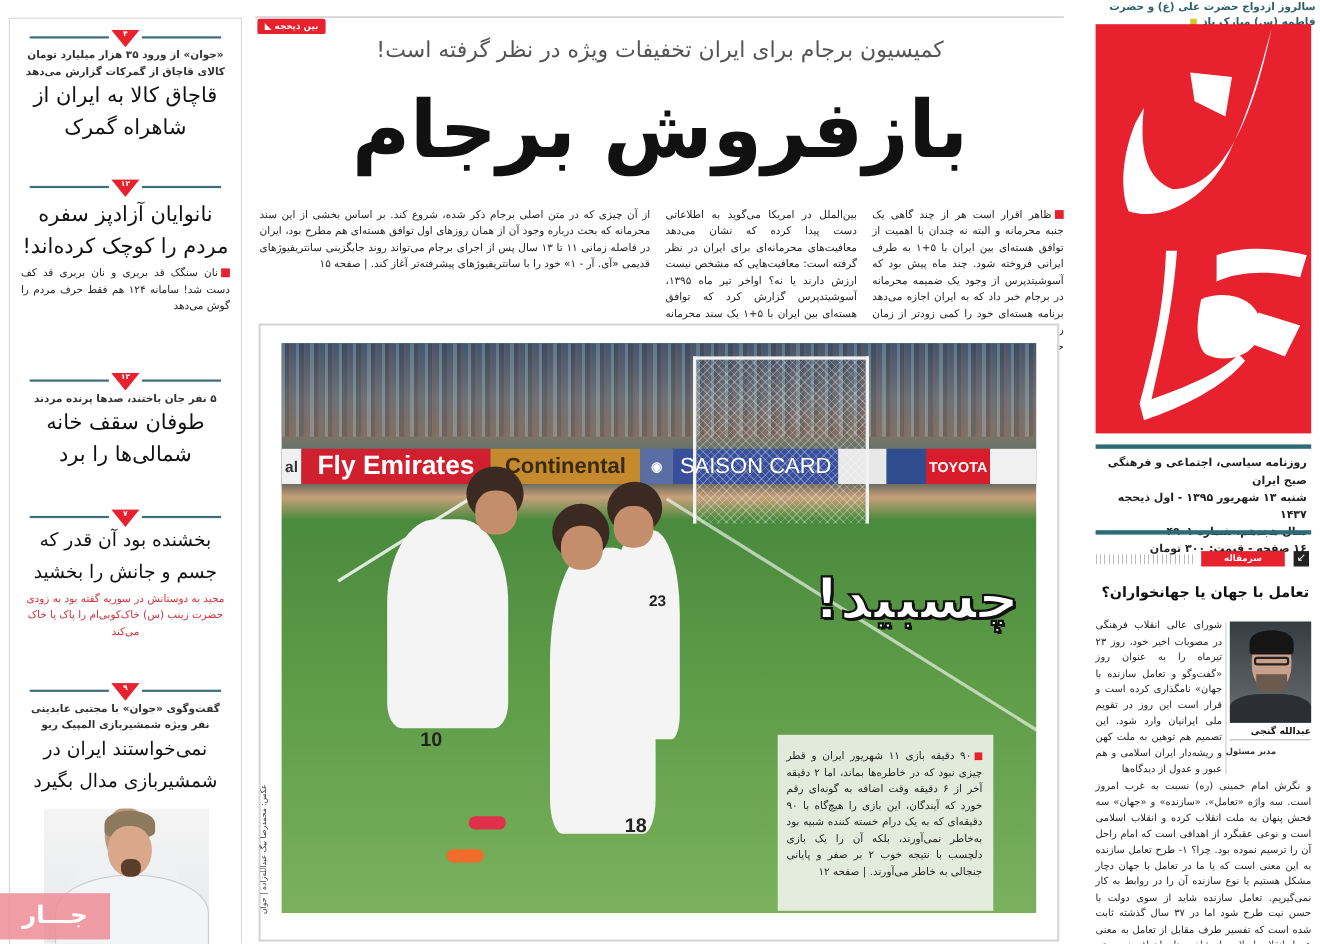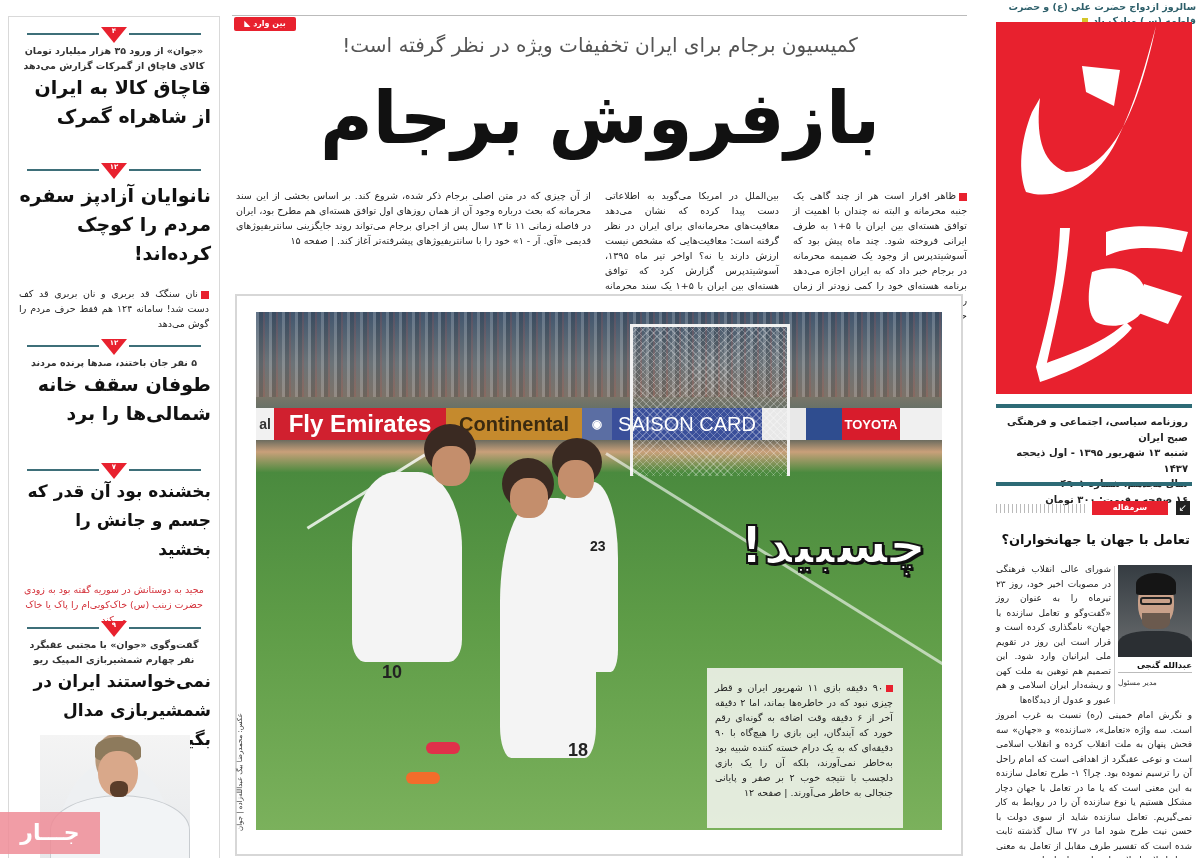--- a/index.html
+++ b/index.html
@@ -16,22 +16,22 @@
   .divider .line { position: absolute; top: 6px; height: 2px; background: #3e6f79; width: 72px; }
   .divider .line.l { left: 8px; }
   .divider .line.r { right: 8px; }
   .divider .badge {
     position: absolute; left: 50%; top: 0; transform: translateX(-50%);
     width: 26px; height: 16px; background: #e8212e;
     clip-path: polygon(0 0, 100% 0, 50% 100%);
     color: #fff; font-size: 7px; text-align: center; line-height: 9px; font-weight: bold;
   }
   .kicker { font-size: 9.5px; line-height: 15px; color: #333; font-weight: bold; padding: 2px 12px 0; }
-  .lhead { font-size: 19px; line-height: 29px; font-weight: bold; color: #111; padding: 0 8px; letter-spacing: -0.3px; text-align: right; }
-  .lbody { font-size: 9.5px; line-height: 15px; color: #222; text-align: justify; padding: 2px 10px 0; margin-top: 16px; }
+  .lhead { font-size: 19px; line-height: 29px; font-weight: normal; color: #111; padding: 0 8px; letter-spacing: -0.3px; }
+  .lbody { font-size: 9.5px; line-height: 15px; color: #222; text-align: justify; padding: 2px 10px 0; }
   .lbody.red { color: #d32f38; text-align: center; }
   .sq { display: inline-block; width: 8px; height: 8px; background: #e8212e; margin-left: 3px; vertical-align: middle; }
 
   .fencer {
     position: absolute; left: 40px; top: 735px; width: 150px; height: 123px;
     background: radial-gradient(ellipse at 50% 20%, #b8987a 0 18%, transparent 19%),
                 radial-gradient(ellipse at 50% 95%, #eef0f2 0 55%, transparent 56%),
                 linear-gradient(#f4f4f4, #e7e9eb);
   }
   .fencer .hair { position: absolute; left: 55px; top: 2px; width: 46px; height: 24px; background: #8d7a5c; border-radius: 50% 50% 20% 20%; }
@@ -133,21 +133,21 @@
   .author-photo {
     position: absolute; left: 1118px; top: 565px; width: 74px; height: 92px; overflow: hidden;
     background: linear-gradient(#353c42, #6b6e70);
   }
   .author-photo .hd { position: absolute; left: 18px; top: 8px; width: 40px; height: 22px; background: #151515; border-radius: 50% 50% 10% 10%; }
   .author-photo .fc { position: absolute; left: 20px; top: 16px; width: 36px; height: 48px; background: #c9a18a; border-radius: 40% 40% 50% 50%; }
   .author-photo .gl { position: absolute; left: 22px; top: 32px; width: 32px; height: 8px; border: 2px solid #222; border-radius: 3px; }
   .author-photo .bd { position: absolute; left: 24px; top: 48px; width: 28px; height: 16px; background: #6b5a4e; border-radius: 0 0 40% 40%; }
   .author-photo .sh { position: absolute; left: 0; top: 66px; width: 74px; height: 30px; background: #2b2f33; border-radius: 40% 40% 0 0; }
   .author-name { position: absolute; left: 1118px; top: 660px; width: 74px; text-align: right; font-size: 8.5px; font-weight: bold; color: #111; border-bottom: 1px solid #bbb; padding-bottom: 2px; }
-  .author-role { position: absolute; left: 1118px; top: 678px; width: 74px; text-align: left; font-size: 7.5px; color: #333; }
+  .author-role { position: absolute; left: 1086px; top: 678px; width: 74px; text-align: right; font-size: 7.5px; color: #333; font-weight: bold; }
 </style>
 </head>
 <body>
 
 <div class="left-col">
 
   <div class="lstory" style="top:10px">
     <div class="divider">
       <span class="line l"></span>
         <span class="line r"></span>
@@ -186,35 +186,35 @@
     <div class="lhead" style="font-size:17px">بخشنده بود آن قدر که جسم و جانش را بخشید</div>
     <div class="lbody red">مجید به دوستانش در سوریه گفته بود به زودی حضرت زینب (س) خاک‌کوبی‌ام را پاک یا خاک می‌کند</div>
   </div>
 
   <div class="lstory" style="top:604px">
     <div class="divider">
       <span class="line l"></span>
         <span class="line r"></span>
       <span class="badge">۹</span>
     </div>
-    <div class="kicker">گفت‌وگوی «جوان» با مجتبی عقبگرد نفر چهارم شمشیربازی المپیک ریو</div>
+    <div class="kicker">گفت‌وگوی «جوان» با مجتبی عابدینی نفر ویژه شمشیربازی المپیک ریو</div>
     <div class="lhead" style="font-size:17px">نمی‌خواستند ایران در شمشیربازی مدال بگیرد</div>
   </div>
 </div>
 
 <div class="fencer">
   <div class="jacket"></div>
   <div class="hair"></div>
   <div class="face"></div>
   <div class="beard"></div>
 </div>
 <div class="watermark">جـــار</div>
 
 <div class="top-rule"></div>
-<div class="section-tag"><span>بین وارد</span> ◣</div>
+<div class="section-tag"><span>بین ذیحجه</span> ◣</div>
 <div class="subhead">کمیسیون برجام برای ایران تخفیفات ویژه در نظر گرفته است!</div>
 <div class="headline">بازفروش برجام</div>
 
 <div class="cols">
   <div class="col c1"><span class="sq"></span><span>ظاهر اقرار است هر از چند گاهی یک جنبه محرمانه و البته نه چندان با اهمیت از توافق هسته‌ای بین ایران با ۵+۱ به طرف ایرانی فروخته شود. چند ماه پیش بود که آسوشیتدپرس از وجود یک ضمیمه محرمانه در برجام خبر داد که به ایران اجازه می‌دهد برنامه هسته‌ای خود را کمی زودتر از زمان رسمی اعلام شده در برجام توسعه بدهد. حالا هم مؤسسه علوم و امنیت</span></div>
   <div class="col c2">بین‌الملل در امریکا می‌گوید به اطلاعاتی دست پیدا کرده که نشان می‌دهد معافیت‌های محرمانه‌ای برای ایران در نظر گرفته است: معافیت‌هایی که مشخص نیست ارزش دارند یا نه؟ اواخر تیر ماه ۱۳۹۵، آسوشیتدپرس گزارش کرد که توافق هسته‌ای بین ایران با ۵+۱ یک سند محرمانه هم در ضمیمه خود دارد که به ایران اجازه می‌دهد برنامه هسته‌ای خودش را زودتر</div>
   <div class="col c3">از آن چیزی که در متن اصلی برجام ذکر شده، شروع کند. بر اساس بخشی از این سند محرمانه که بحث درباره وجود آن از همان روزهای اول توافق هسته‌ای هم مطرح بود، ایران در فاصله زمانی ۱۱ تا ۱۳ سال پس از اجرای برجام می‌تواند روند جایگزینی سانتریفیوژهای قدیمی «آی. آر - ۱» خود را با سانتریفیوژهای پیشرفته‌تر آغاز کند. | صفحه ۱۵</div>
 </div>
 
 <div class="photo-frame"></div>

